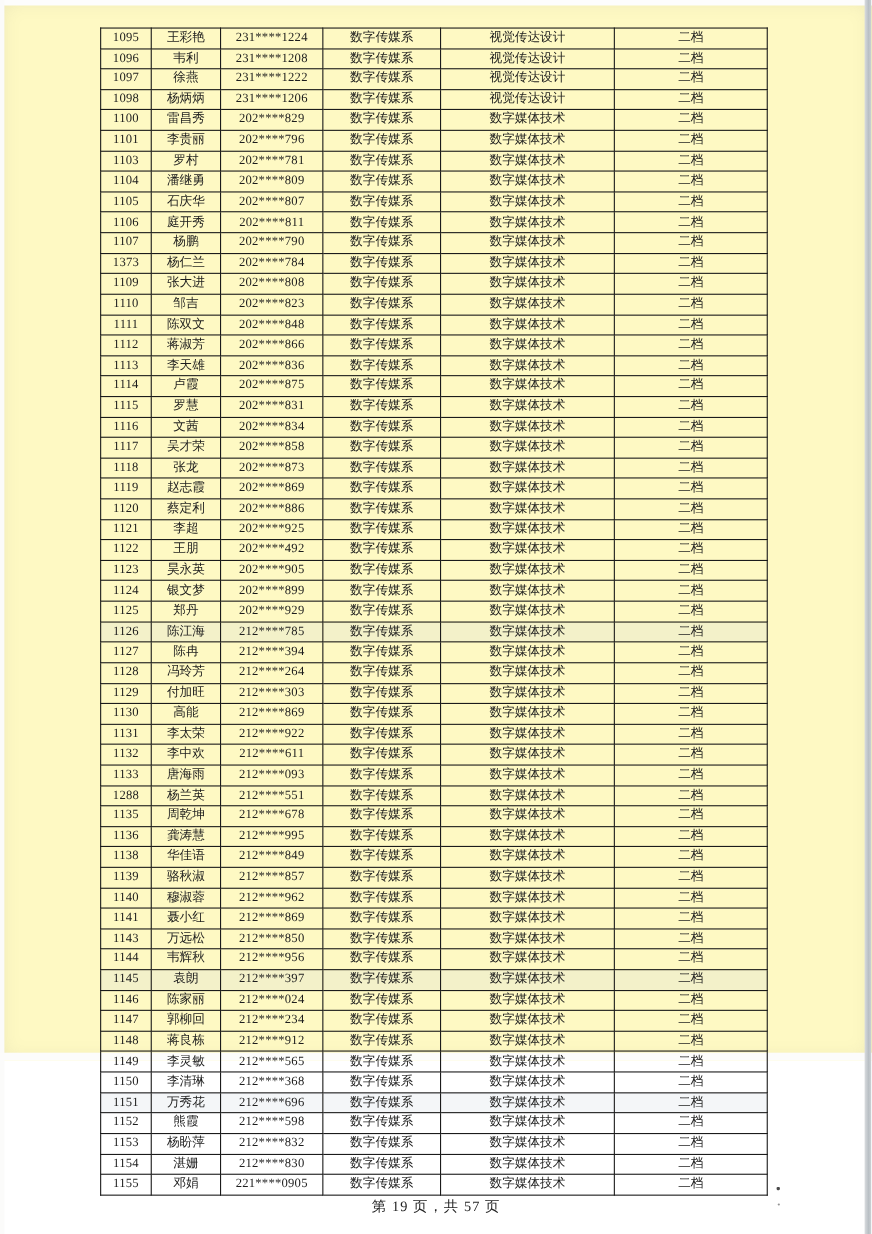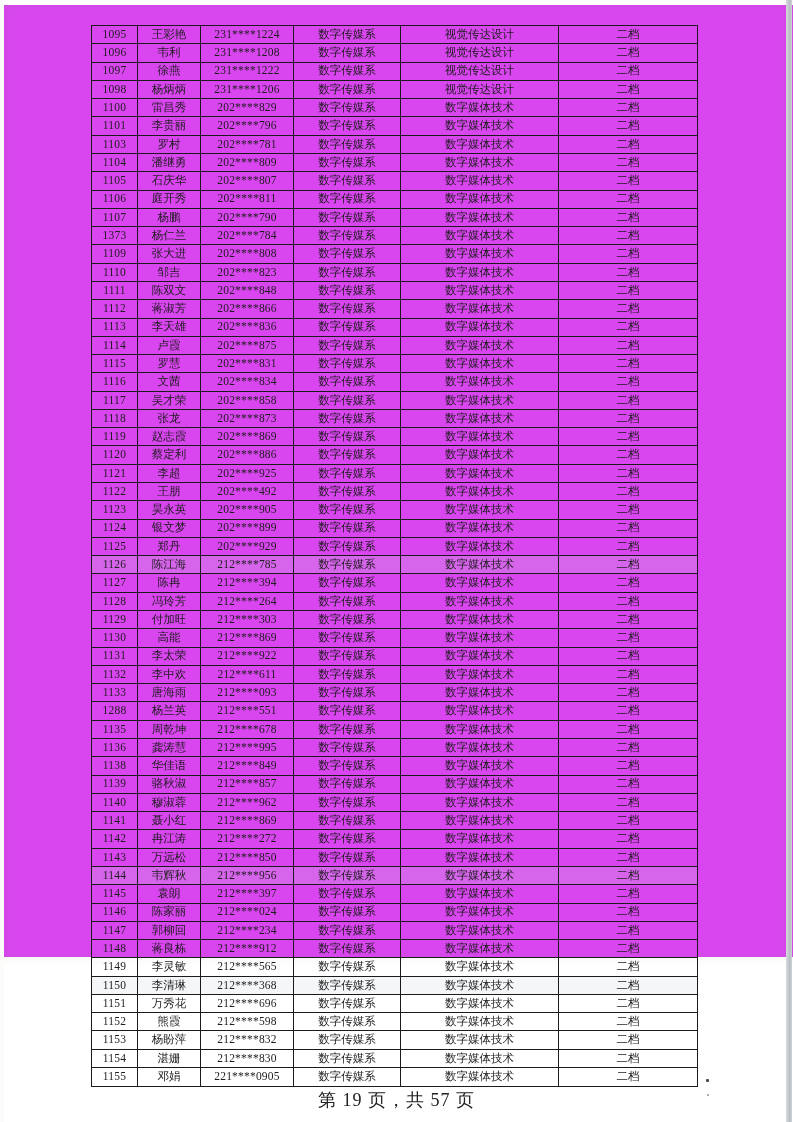--- a/index.html
+++ b/index.html
@@ -5,21 +5,21 @@
   html,body{margin:0;padding:0;}
   body{
     width:793px;height:1122px;
     background:#ffffff;
     font-family:"Liberation Serif", serif;
     position:relative;
     overflow:hidden;
   }
   .scan-page{
     position:absolute;left:0;top:0;width:793px;height:964px;
-    background:#d946ef;
+    background:#fef9c3;
     box-shadow:inset 0 0 18px rgba(120,120,115,0.18);
   }
   .edge-top{position:absolute;left:0;top:0;width:793px;height:5px;background:#fdfdfc;}
   .edge-left{position:absolute;left:0;top:0;width:4px;height:1122px;background:#fbfbfa;}
   .edge-bottom{position:absolute;left:0;bottom:0;width:793px;height:7px;background:#fcfcfb;}
   .edge-right-band{
     position:absolute;right:1px;top:0;width:6px;height:1122px;
     background:linear-gradient(to right,#d9dcdf,#b9bfc4 60%,#cdd2d5);
   }
   .roster-table{
@@ -46,21 +46,21 @@
   }
   
   .roster-table tr:nth-child(30) td,
   .roster-table tr:nth-child(47) td,
   .roster-table tr:nth-child(53) td{
     background:rgba(205,215,225,0.22);
   }
   .page-footer{
     position:absolute;left:0;top:1088px;width:793px;
     text-align:center;
-    font-size:18px;
+    font-size:13px;
     color:#222;
     letter-spacing:1px;
   }
   .scan-speck{position:absolute;background:#4a4a4a;border-radius:1px;}
   .speck-1{left:706px;top:1079px;width:3px;height:3px;}
   .speck-2{left:707px;top:1094px;width:2px;height:2px;opacity:0.6;}
 </style>
 </head>
 <body>
 
@@ -426,28 +426,20 @@
         </tr>
         <tr>
           <td class="c-no">1141</td>
           <td class="c-name">聂小红</td>
           <td class="c-id">212****869</td>
           <td class="c-dept">数字传媒系</td>
           <td class="c-major">数字媒体技术</td>
           <td class="c-grade">二档</td>
         </tr>
         <tr>
-          <td class="c-no">1142</td>
-          <td class="c-name">冉江涛</td>
-          <td class="c-id">212****272</td>
-          <td class="c-dept">数字传媒系</td>
-          <td class="c-major">数字媒体技术</td>
-          <td class="c-grade">二档</td>
-        </tr>
-        <tr>
           <td class="c-no">1143</td>
           <td class="c-name">万远松</td>
           <td class="c-id">212****850</td>
           <td class="c-dept">数字传媒系</td>
           <td class="c-major">数字媒体技术</td>
           <td class="c-grade">二档</td>
         </tr>
         <tr>
           <td class="c-no">1144</td>
           <td class="c-name">韦辉秋</td>

